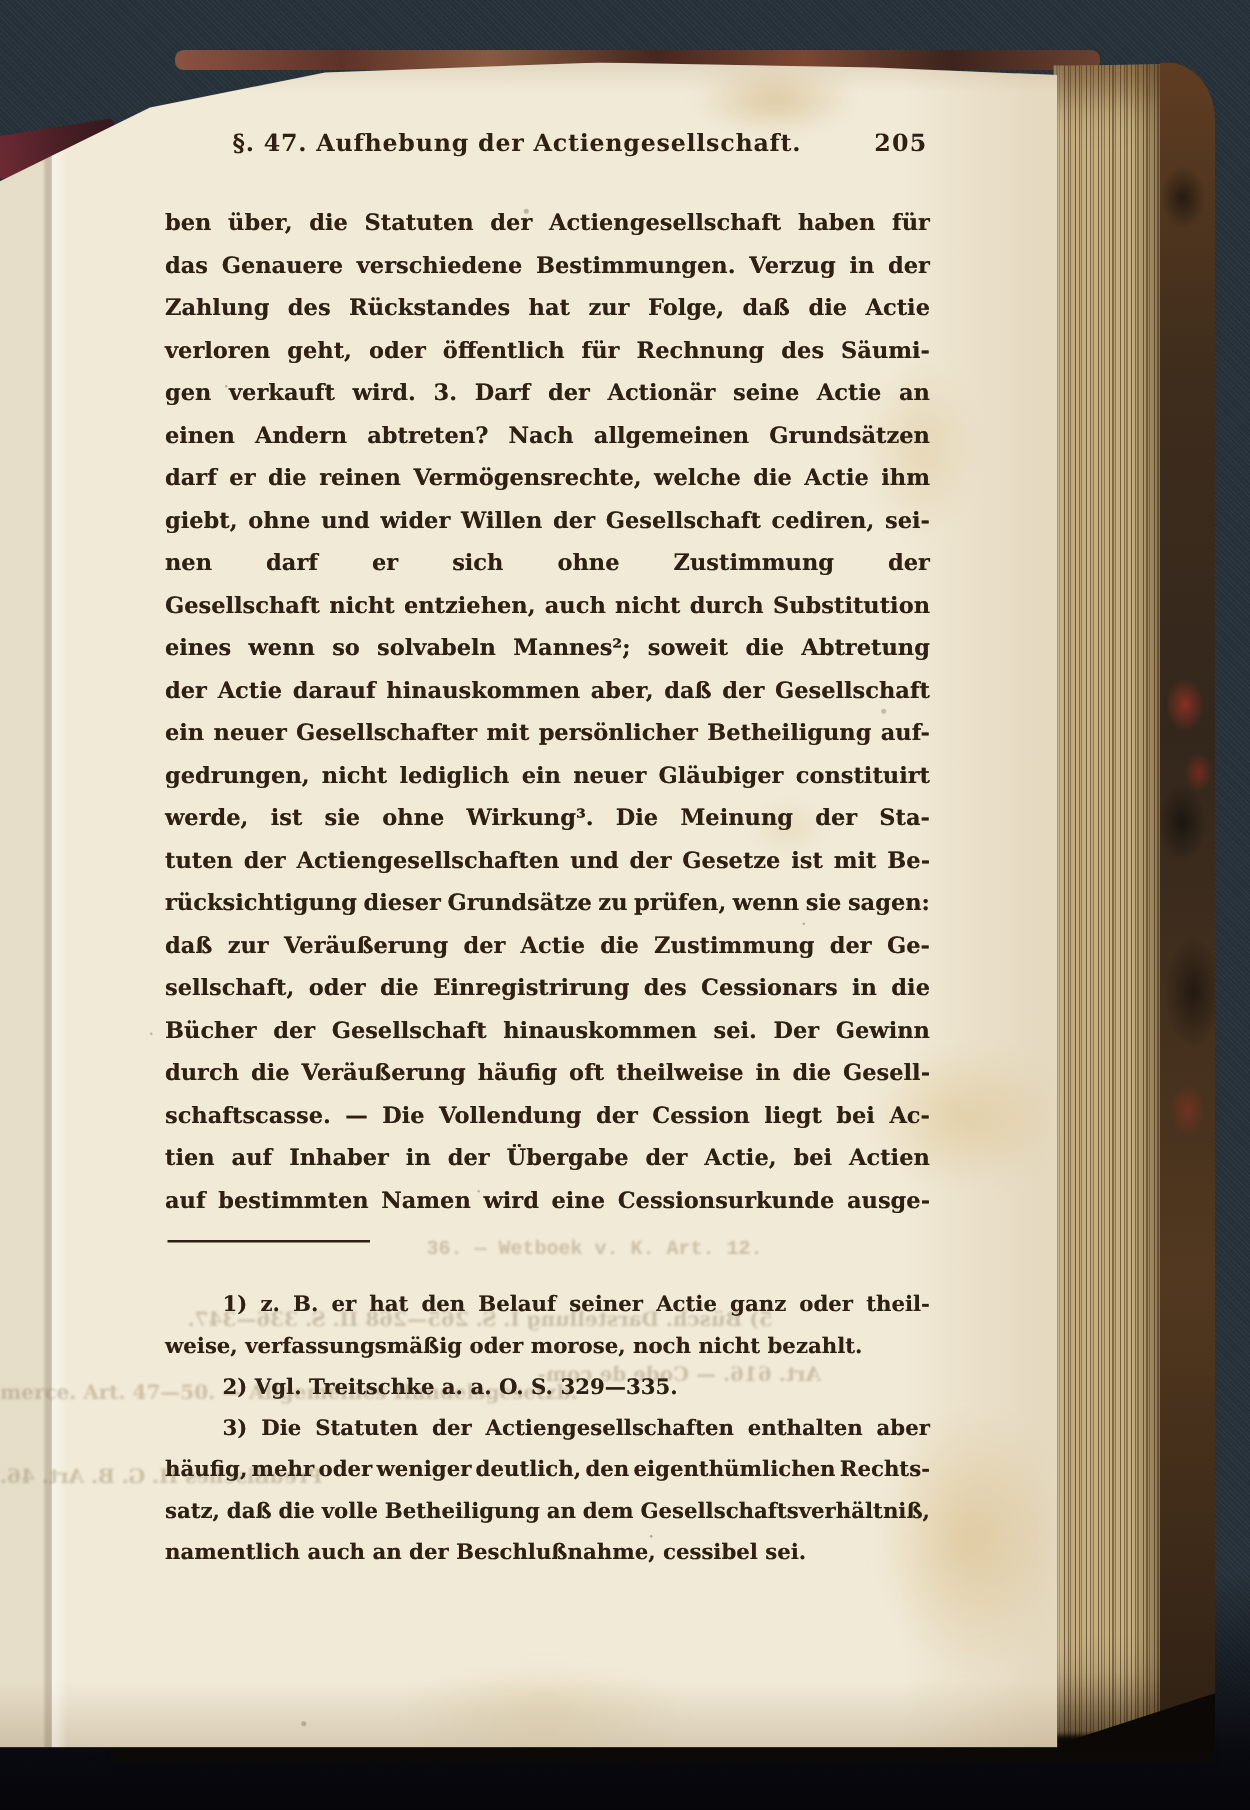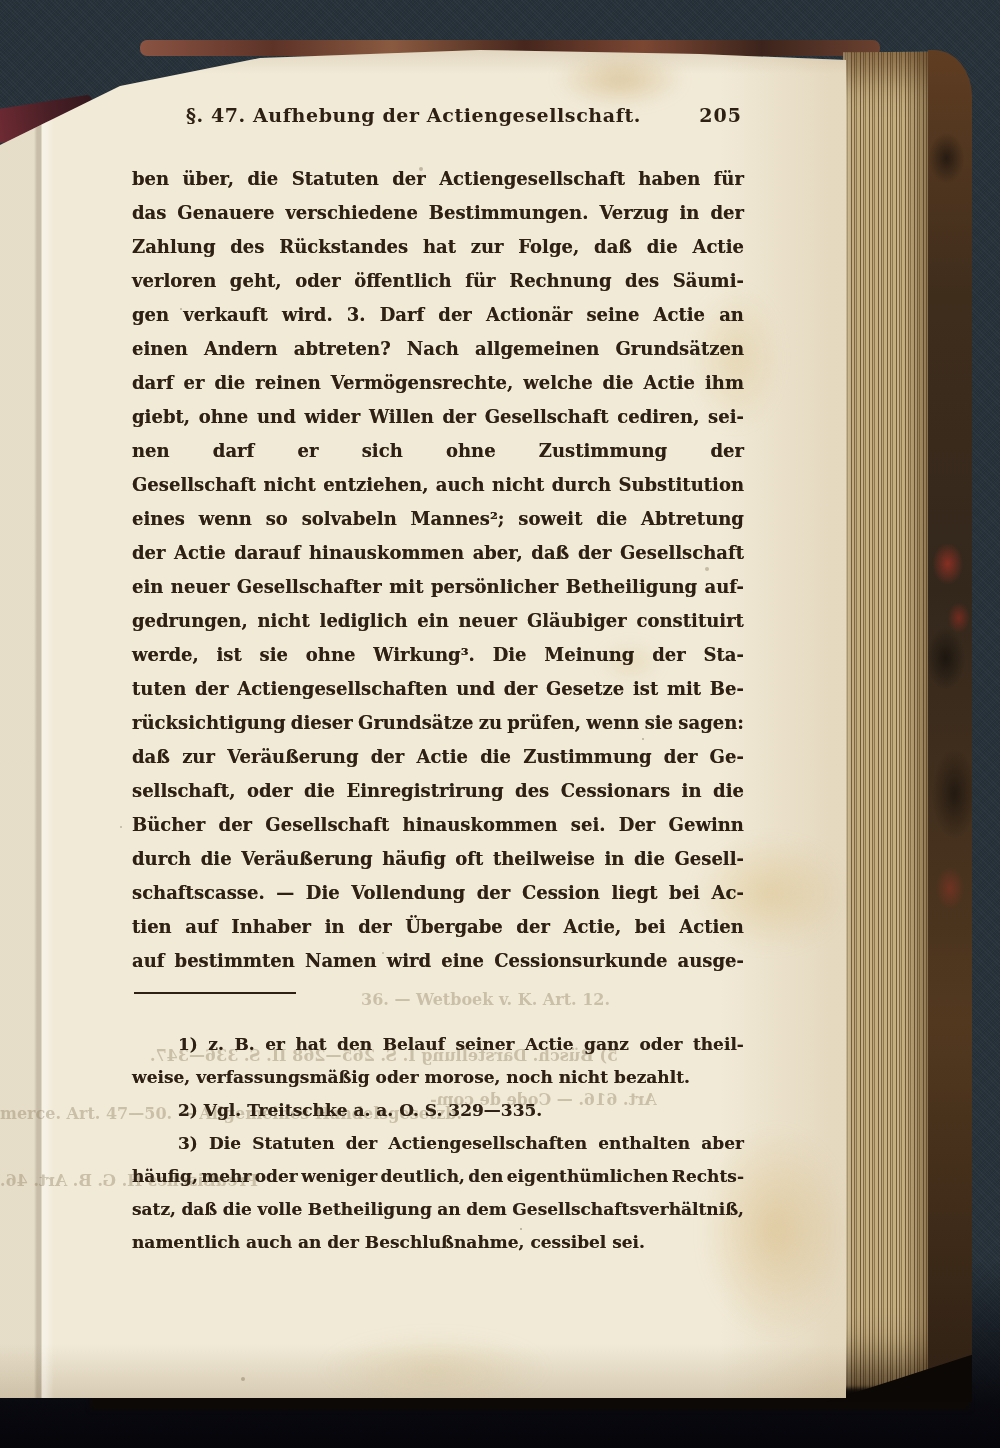--- a/index.html
+++ b/index.html
@@ -70,21 +70,21 @@
   .line.just{display:flex;justify-content:space-between;}
   .fnrule{position:absolute;top:946px;left:2px;width:162px;border-top:2.5px solid #2e2113;}
   .fns{position:absolute;top:982px;left:0;width:100%;}
   .fline{height:33px;line-height:33px;font-size:17px;font-weight:700;white-space:nowrap;
     text-shadow:0 0 .4px rgba(46,33,19,.5);}
   .fline.just{display:flex;justify-content:space-between;}
   .fline.fn-first{padding-left:46px;}
   
   .bleedlayer{position:absolute;inset:0;}
   .bl{position:absolute;font-weight:700;color:#8d7c5c;opacity:.38;filter:blur(.7px);font-size:16px;white-space:nowrap;}
-  .bl1{top:944px;left:310px;width:300px;text-align:right;}
+  .bl1{top:944px;left:310px;width:300px;text-align:right;font-family:Liberation Mono, monospace;}
   .bl2{top:1000px;left:150px;transform:scaleX(-1);}
   .bl3{top:1044px;left:430px;transform:scaleX(-1);}
   .bl4{top:1058px;left:0;}
   .bl5{top:1125px;left:0;transform:scaleX(-1);}
 </style>
 </head>
 <body>
 
 <div class="scene">
   <div class="top-marble"></div>

